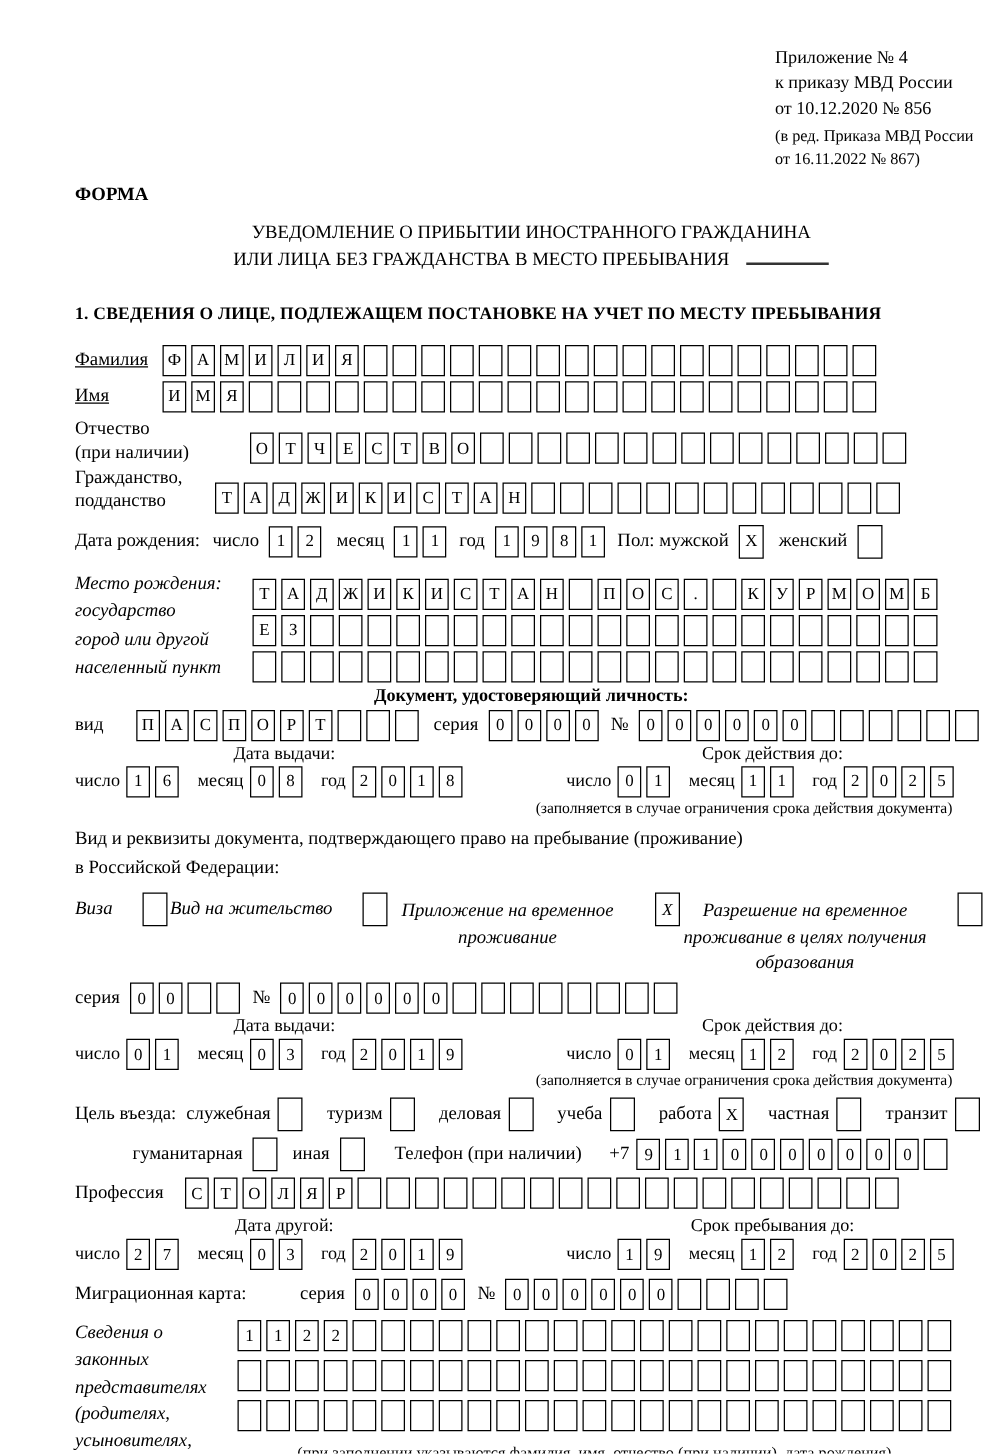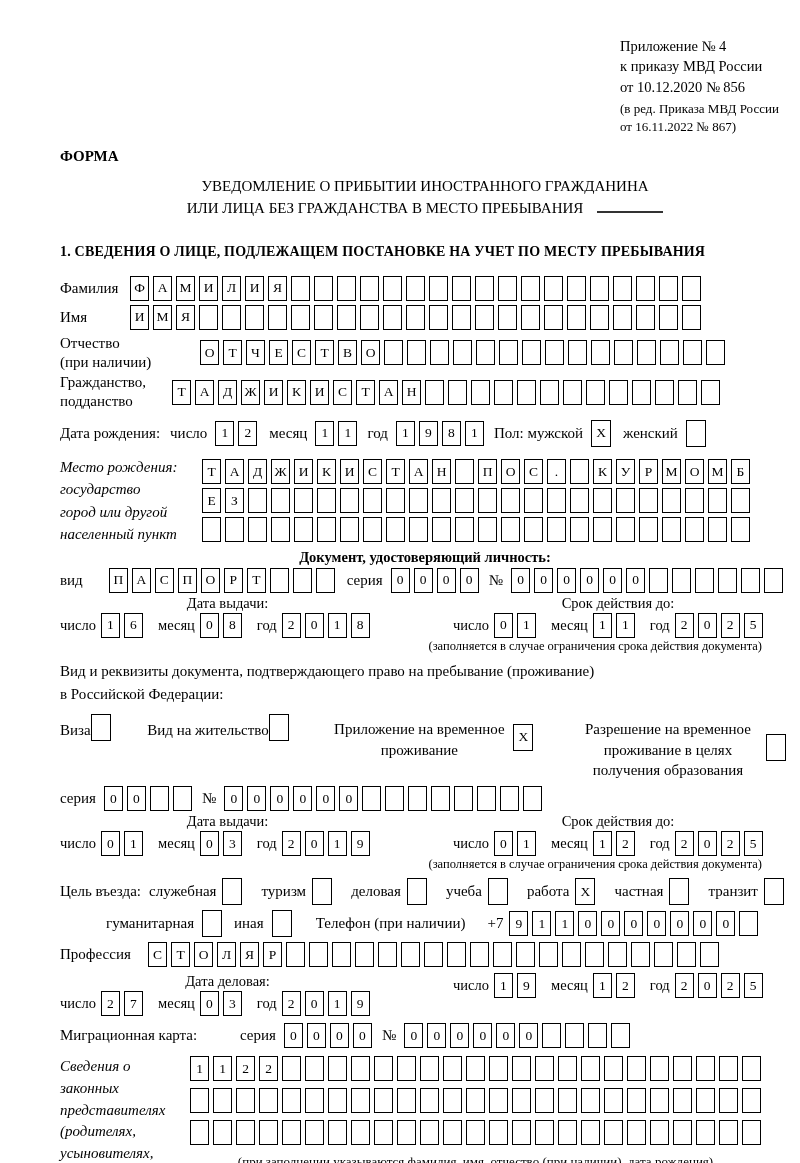--- a/index.html
+++ b/index.html
@@ -9,44 +9,44 @@
     font-family:"Liberation Serif","DejaVu Serif",serif;
     padding:36px 10px 10px 60px; overflow:hidden; position:relative;
   }
   .hdr { margin-left:560px; font-size:14.5px; line-height:1.4; }
   .hdr-small { margin-left:560px; font-size:13px; line-height:1.38; margin-top:3px; }
   .forma { text-align:left; font-weight:bold; font-size:15px; margin-top:12px; padding-right:28px; }
   .title { text-align:center; font-weight:normal; font-size:15px; line-height:1.5; margin-top:10px; }
   .blank-line { display:inline-block; width:66px; border-bottom:2px solid #333; height:14px; margin-left:14px; }
   .sec-heading { font-weight:bold; font-size:14px; margin-top:24px; letter-spacing:.2px; }
   .row { display:flex; align-items:center; margin-top:4px; flex-wrap:nowrap; }
-  .row.top { align-items:center; }
+  .row.top { align-items:flex-end; }
   .lbl { font-size:15px; flex:none; }
   .lbl2 { font-size:15px; line-height:1.25; flex:none; }
   .cells { display:inline-flex; gap:4px; flex:none; }
   .cell {
     width:19px; height:25px; border:1.6px solid #000; flex:none;
     display:inline-flex; align-items:center; justify-content:center;
     font-size:13.5px; font-family:"Liberation Serif","DejaVu Serif",serif;
   }
   .cbx .cell { width:20px; height:27px; }
   .stack { display:flex; flex-direction:column; gap:4px; }
-  .w70 { width:70px; } .w140 { width:140px; } .w112 { width:112px; } .w142 { width:142px; } .w80 { width:80px; } .w130 { width:130px; }
+  .w70 { width:70px;text-decoration:underline; } .w140 { width:140px; } .w112 { width:112px; } .w142 { width:142px; } .w80 { width:80px; } .w130 { width:130px; }
   .mr8 { margin-right:8px; } .ml12 { margin-left:12px; } .ml10 { margin-left:10px; }
   .center-bold { text-align:center; font-weight:bold; font-size:14.5px; margin-top:3px; }
   .two-col { display:flex; margin-top:2px; }
   .col-l { width:335px; flex:none; }
   .col-r { margin-left:58px; width:330px; flex:none; }
   .date-caption { text-align:center; font-size:14.5px; margin-bottom:1px; }
   .date-row { display:flex; align-items:center; gap:5px; }
   .date-row .lbl { font-size:14.5px; }
   .note-right { font-size:12.5px; text-align:right; padding-right:28px; margin-top:1px; }
   .intro { font-size:15px; margin-top:6px; line-height:1.55; }
   .opts-row { display:flex; align-items:flex-start; margin-top:8px; justify-content:space-between; padding-right:4px; }
-  .opt { display:flex; align-items:center; gap:0; }
+  .opt { display:flex; align-items:flex-start; gap:24px;font-style:italic; }
   .opt .lbl { margin-top:5px; }
   .opt-center { text-align:center; line-height:1.35; margin-top:0; }
   .wrap185 { width:188px; } .wrap195 { width:196px; }
   .purpose-row { display:flex; align-items:center; margin-top:6px; justify-content:space-between; width:724px; }
   .popt { display:flex; align-items:center; gap:6px; }
   .reps { display:flex; align-items:flex-start; margin-top:8px; }
   .reps-rows { display:flex; flex-direction:column; gap:7px; }
   .reps-note { font-size:13px; text-align:center; margin-top:9px; }
   .lbl-col { font-size:15px; line-height:1.45; flex:none;font-style:italic; }
 </style>
@@ -611,21 +611,21 @@
         <span class="cell"></span>
         <span class="cell"></span>
         <span class="cell"></span>
         <span class="cell"></span>
         <span class="cell"></span>
       </span>
   </div>
 
   <div class="two-col" style="margin-top:6px;">
     <div class="col-l">
-      <div class="date-caption">Дата деловая:</div>
+      <div class="date-caption">Дата другой:</div>
       <div class="date-row">
         <span class="lbl">число</span>
         <span class="cells">
             <span class="cell">2</span>
             <span class="cell">7</span>
           </span>
         <span class="lbl ml10">месяц</span>
         <span class="cells">
             <span class="cell">0</span>
             <span class="cell">3</span>
@@ -633,20 +633,21 @@
         <span class="lbl ml10">год</span>
         <span class="cells">
             <span class="cell">2</span>
             <span class="cell">0</span>
             <span class="cell">1</span>
             <span class="cell">9</span>
           </span>
       </div>
     </div>
     <div class="col-r">
+      <div class="date-caption">Срок пребывания до:</div>
       <div class="date-row">
         <span class="lbl">число</span>
         <span class="cells">
             <span class="cell">1</span>
             <span class="cell">9</span>
           </span>
         <span class="lbl ml10">месяц</span>
         <span class="cells">
             <span class="cell">1</span>
             <span class="cell">2</span>

